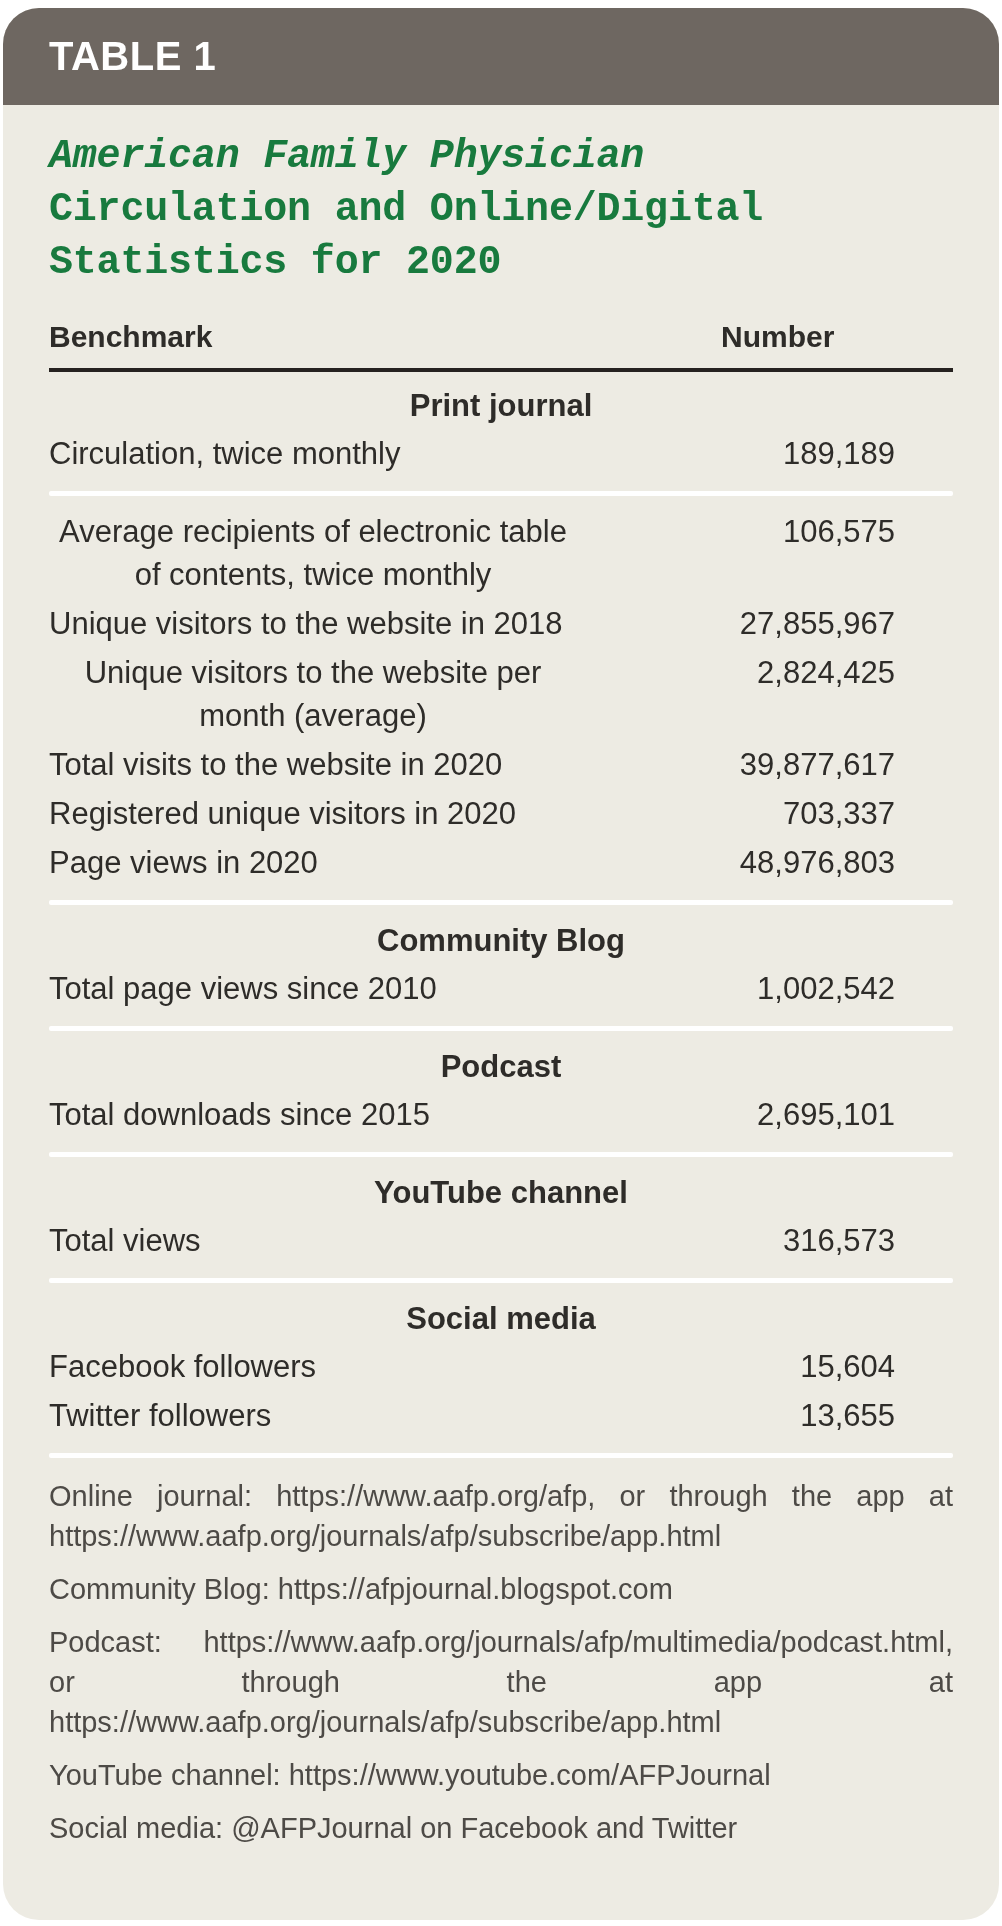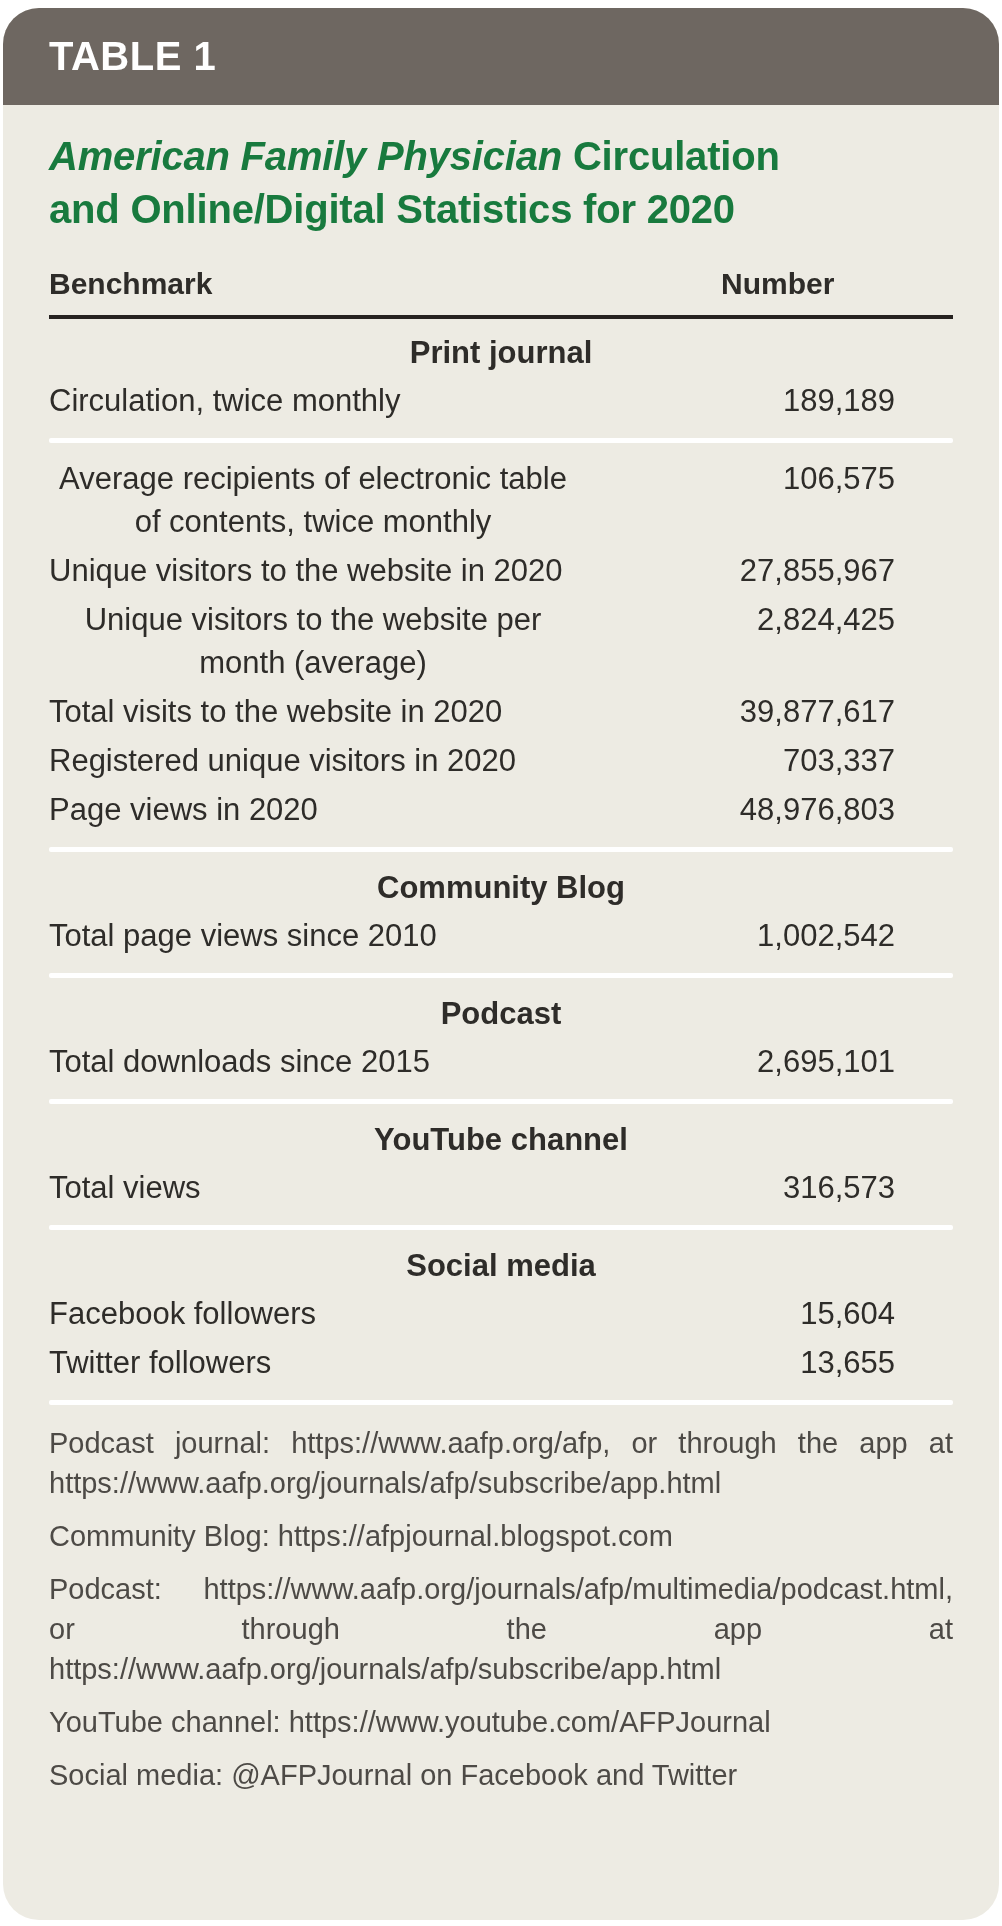--- a/index.html
+++ b/index.html
@@ -41,20 +41,21 @@
     flex: 1;
     padding: 25px 46px 0 46px;
     display: flex; flex-direction: column;
   }
   .title {
     margin: 0 0 26px 0;
     max-width: 790px;
     font-size: 40px; line-height: 53px; font-weight: bold;
     color: var(--title-green);
     letter-spacing: -0.2px;
+    font-family: Liberation Mono, monospace;
   }
   .title em { font-style: italic; }
   .col-headers {
     display: flex;
     font-size: 30px; line-height: 43px; font-weight: bold;
     color: var(--body-text);
     margin-bottom: 10px;
   }
   .col-benchmark { flex: 1; }
   .col-number { width: 232px; }
@@ -116,21 +117,21 @@
   </section>
 
   <section class="section">
     <div class="rows">
   <div class="row">
     <span class="row-label">Average recipients of electronic table of contents, twice monthly</span>
     <span class="row-value">106,575</span>
   </div>
 
   <div class="row">
-    <span class="row-label">Unique visitors to the website in 2020</span>
+    <span class="row-label">Unique visitors to the website in 2018</span>
     <span class="row-value">27,855,967</span>
   </div>
 
   <div class="row">
     <span class="row-label">Unique visitors to the website per month (average)</span>
     <span class="row-value">2,824,425</span>
   </div>
 
   <div class="row">
     <span class="row-label">Total visits to the website in 2020</span>
@@ -194,21 +195,21 @@
 
   <div class="row">
     <span class="row-label">Twitter followers</span>
     <span class="row-value">13,655</span>
   </div>
 </div>
     <div class="divider"></div>
   </section>
 </div>
       <div class="footnotes">
-  <p class="footnote">Podcast journal: https://www.aafp.org/afp, or through the app at https://www.aafp.org/journals/afp/subscribe/app.html</p>
+  <p class="footnote">Online journal: https://www.aafp.org/afp, or through the app at https://www.aafp.org/journals/afp/subscribe/app.html</p>
 
   <p class="footnote">Community Blog: https://afpjournal.blogspot.com</p>
 
   <p class="footnote">Podcast: https://www.aafp.org/journals/afp/multimedia/podcast.html, or through the app at https://www.aafp.org/journals/afp/subscribe/app.html</p>
 
   <p class="footnote">YouTube channel: https://www.youtube.com/AFPJournal</p>
 
   <p class="footnote">Social media: @AFPJournal on Facebook and Twitter</p>
 </div>
     </div>

